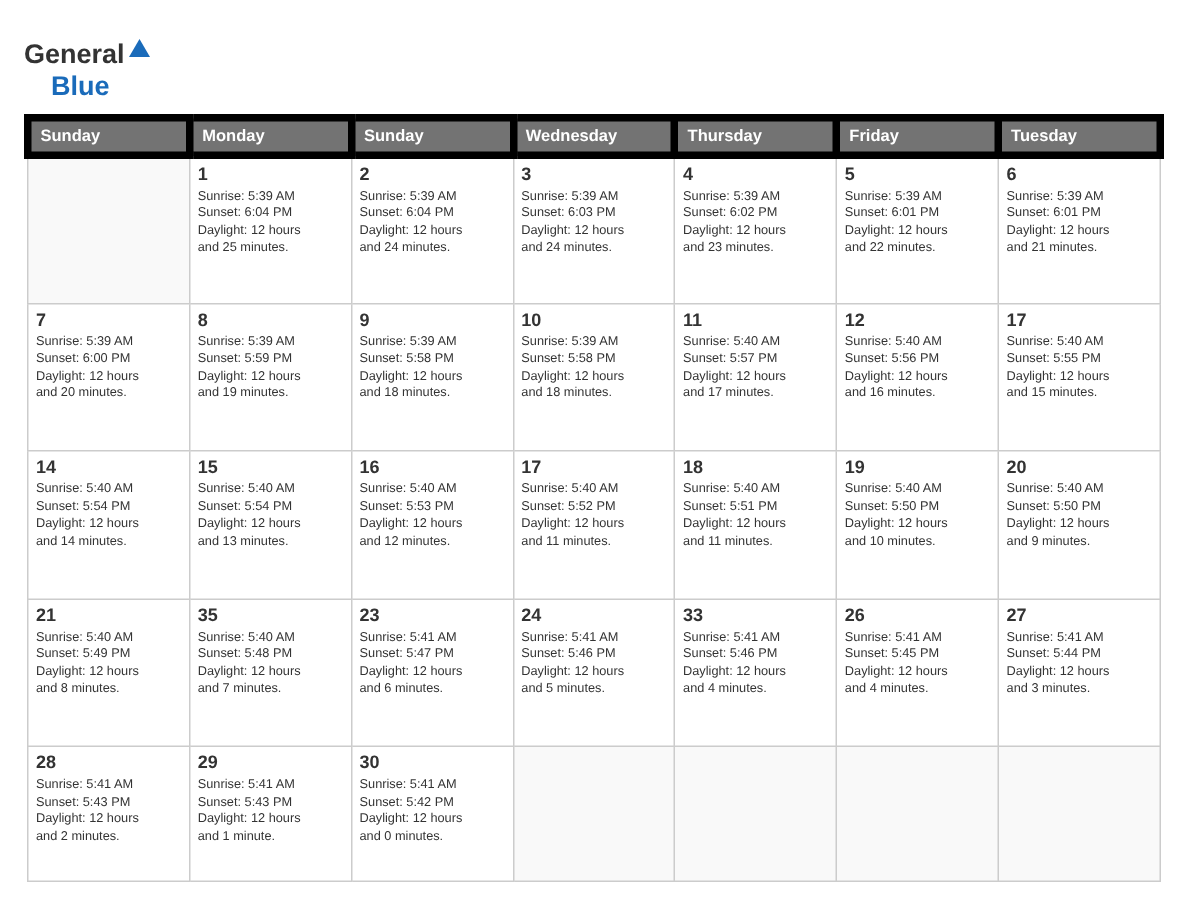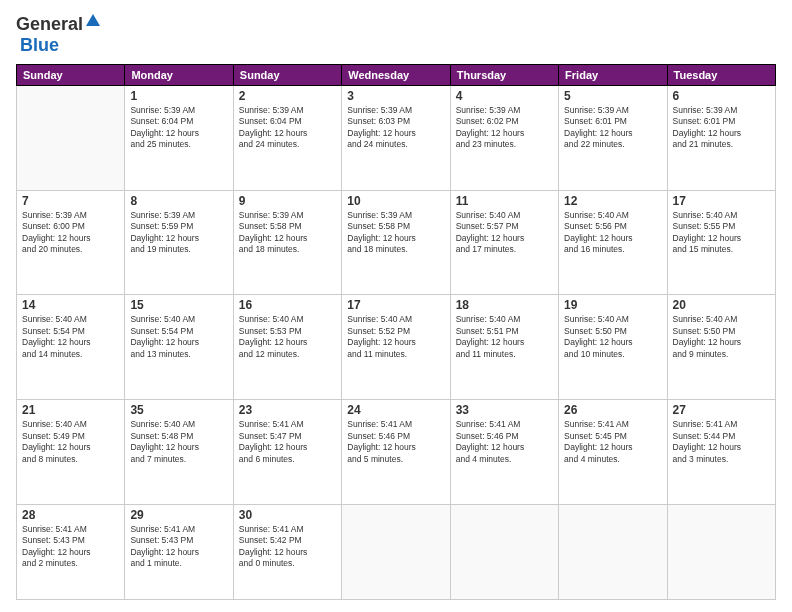--- a/index.html
+++ b/index.html
@@ -6,21 +6,21 @@
     body {
       width: 792px;
       height: 612px;
       font-family: Arial, sans-serif;
       background: #fff;
       overflow: hidden;
     }
     .page {
       width: 792px;
       height: 612px;
-      padding: 12px 16px;
+      padding: 24px 16px;
       display: flex;
       flex-direction: column;
     }
     .header {
       display: flex;
       justify-content: space-between;
       align-items: flex-start;
       margin-bottom: 8px;
     }
     .logo {
@@ -50,27 +50,27 @@
     .subtitle {
       font-size: 14px;
       color: #555;
     }
     .calendar {
       width: 100%;
       border-collapse: collapse;
       flex: 1;
     }
     .calendar th {
-      background: #701a75;
+      background: #737373;
       color: #fff;
       font-size: 11px;
       font-weight: bold;
       padding: 4px 6px;
       text-align: left;
-      border: 1px solid #000000;
+      border: 5px solid #000000;
     }
     .calendar td {
       border: 1px solid #ccc;
       vertical-align: top;
       padding: 3px 5px;
       width: calc(100% / 7);
       height: 88px;
     }
     .day-num {
       font-size: 12px;
@@ -93,21 +93,21 @@
 </head>
 <body>
 
 <div class="page">
   <div class="header">
     <div class="logo">
       <span class="logo-text">
         <span class="logo-general">General</span><svg class="logo-icon" viewBox="0 0 18 18">
             <polygon points="9,2 16,14 2,14" fill="#1a6bba"></polygon>
           </svg><br>
-        <span class="logo-blue" style="margin-left:4px;">Blue</span>
+        <span class="logo-blue" style="margin-left:18px;">Blue</span>
       </span>
     </div>
     <div class="title-block">
       <div class="month-title"></div>
       <div class="subtitle"></div>
     </div>
   </div>
 
   <table class="calendar">
     <thead>

